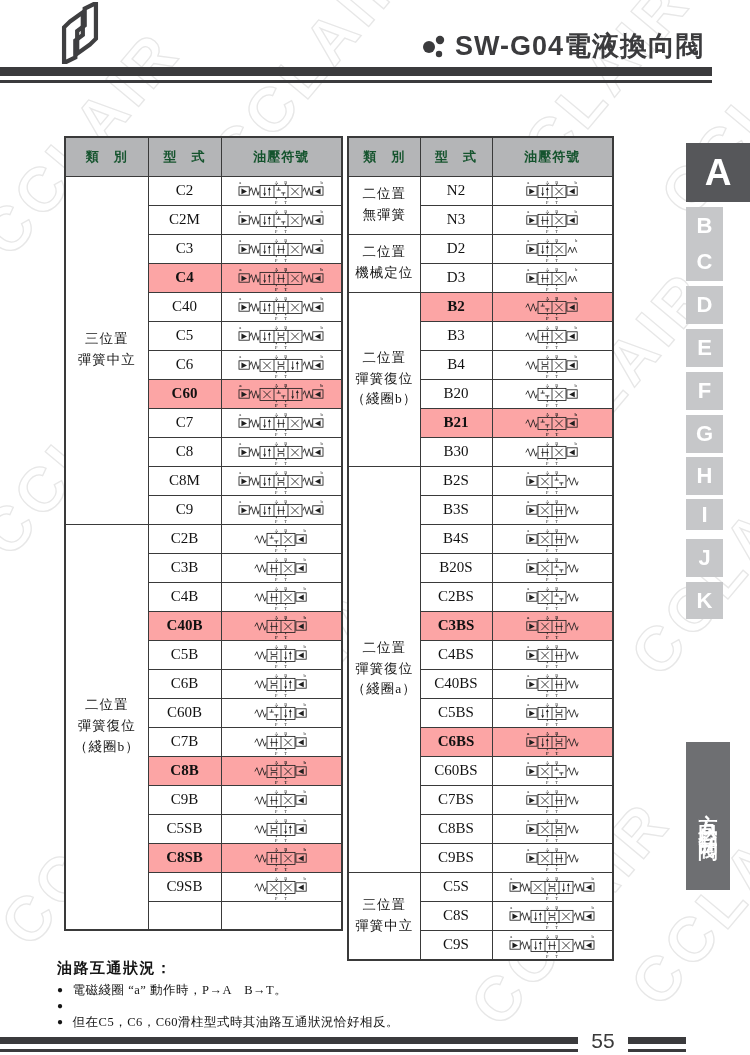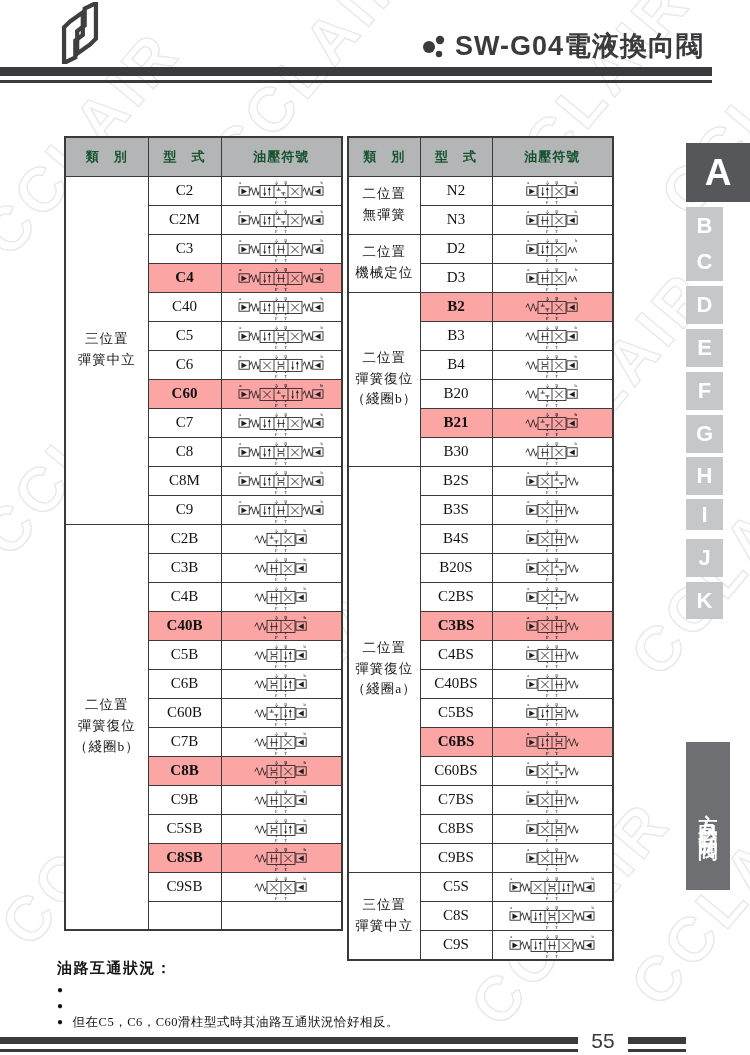--- a/index.html
+++ b/index.html
@@ -1758,20 +1758,21 @@
       <div class="tab s" style="top: 539px; height: 38px;">J</div>
       <div class="tab s" style="top: 582px; height: 37px;">K</div>
     </div>
   <div class="fg side-label">方向控制閥</div>
 
   <div class="fg notes">
     <div class="nt">油路互通狀況：</div>
     <div id="notes-list">
         <div class="note-item">
           <span class="blt">●</span>
+          <span>電磁綫圈 “a” 動作時，P→A　B→T。</span>
         </div>
         <div class="note-item">
           <span class="blt">●</span>
         </div>
         <div class="note-item">
           <span class="blt">●</span>
           <span>但在C5，C6，C60滑柱型式時其油路互通狀況恰好相反。</span>
         </div>
       </div>
   </div>

